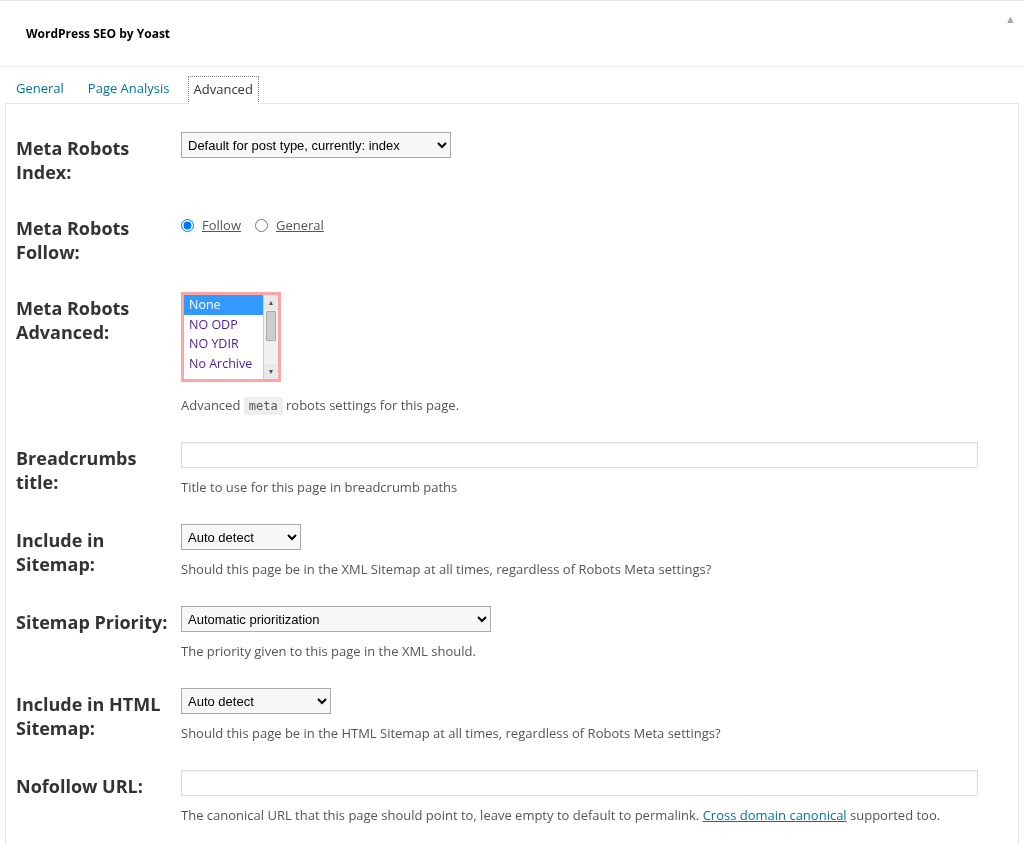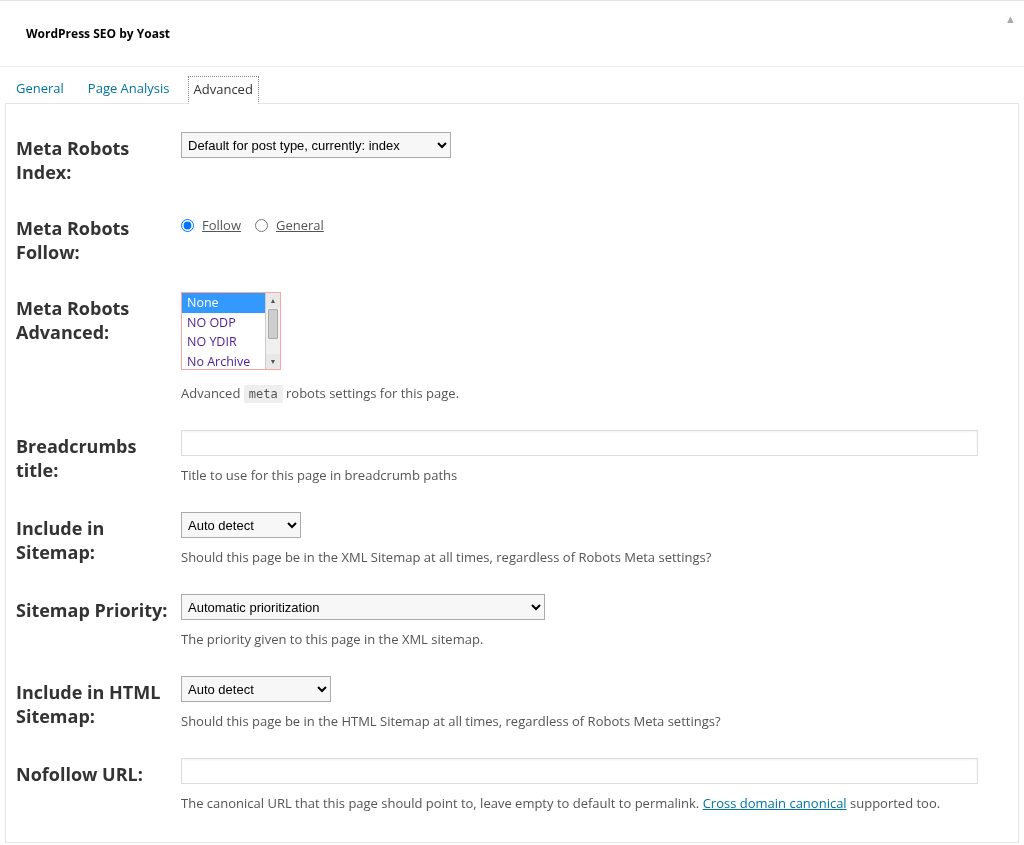--- a/index.html
+++ b/index.html
@@ -119,26 +119,26 @@
   }
   .radio-group input[type="radio"] {
     margin: 0 2px 0 0;
   }
   .radio-group label {
     margin-right: 8px;
   }
   .multiselect-wrap {
     display: inline-block;
     width: 100px;
-    border: 1px solid #fca5a5;
+    border: 3px solid #fca5a5;
     background: #fff;
     position: relative;
     font-size: 12.5px;
     line-height: 1.4;
-    height: 78px;
+    height: 90px;
     overflow: hidden;
   }
   .multiselect-items {
     padding: 0;
     margin: 0;
     list-style: none;
   }
   .multiselect-items li {
     padding: 1px 5px;
     color: #4c1d95;
@@ -257,24 +257,24 @@
         <select class="classic" style="width:120px;">
           <option>Auto detect</option>
         </select>
         <div class="help-text">Should this page be in the XML Sitemap at all times, regardless of Robots Meta settings?</div>
       </div>
     </div>
 
     <div class="form-row">
       <div class="form-label">Sitemap Priority:</div>
       <div class="form-field">
-        <select class="classic" style="width:364px;">
+        <select class="classic" style="width:310px;">
           <option>Automatic prioritization</option>
         </select>
-        <div class="help-text">The priority given to this page in the XML sitemap.</div>
+        <div class="help-text">The priority given to this page in the XML should.</div>
       </div>
     </div>
 
     <div class="form-row">
       <div class="form-label">Include in HTML Sitemap:</div>
       <div class="form-field">
         <select class="classic" style="width:150px;">
           <option>Auto detect</option>
         </select>
         <div class="help-text">Should this page be in the HTML Sitemap at all times, regardless of Robots Meta settings?</div>

